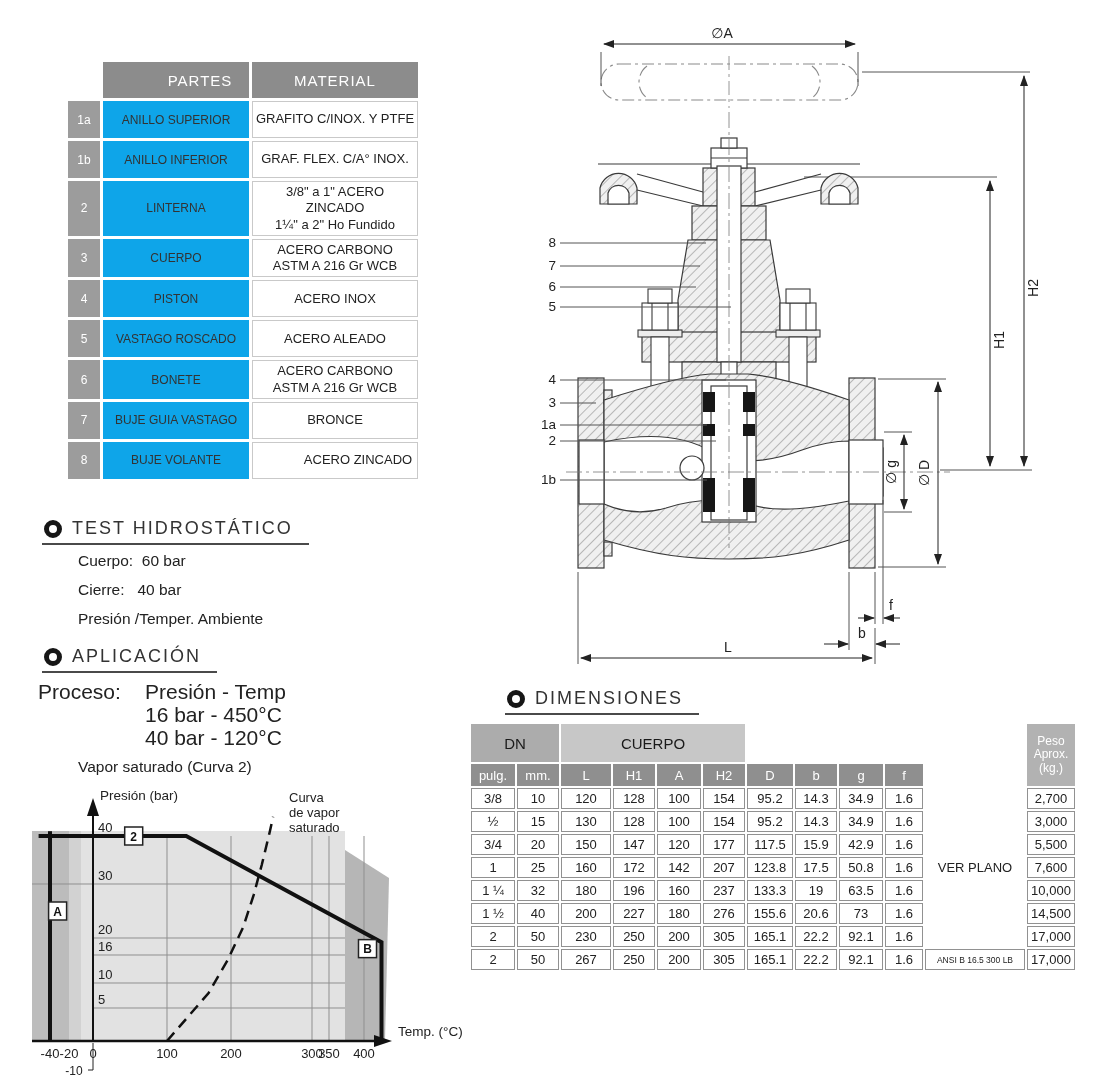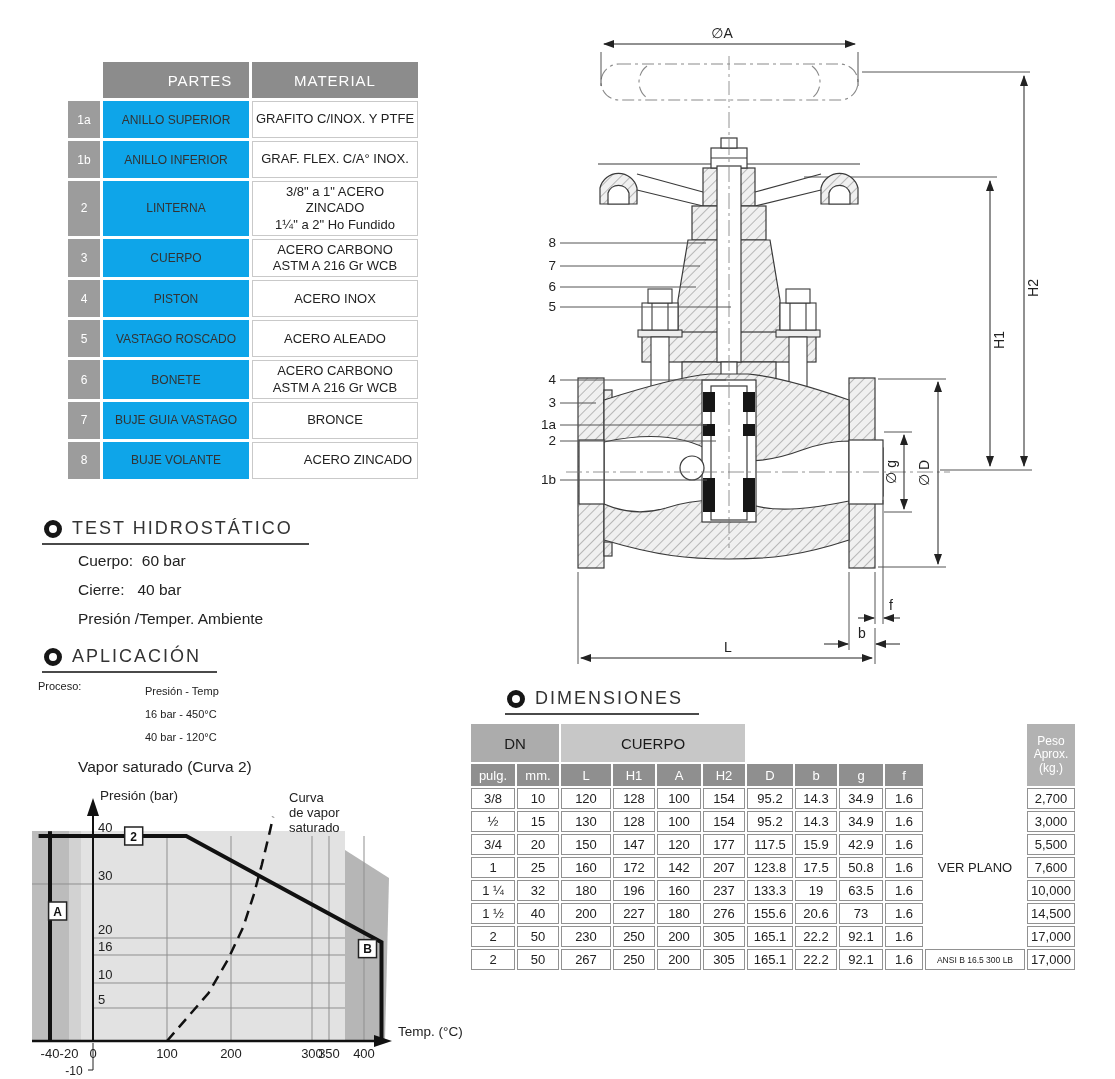--- a/index.html
+++ b/index.html
@@ -18,21 +18,21 @@
       grid-template-rows:36px repeat(9,minmax(37px,auto));gap:3px;width:350px}
   #construction-table>div{display:flex;align-items:center;justify-content:center;text-align:center}
   .chdr{background:#8c8c8c;color:#fff;font-size:15px;letter-spacing:1px}
   .cnum{background:#9c9c9c;color:#fff;font-size:12px}
   .cparte{background:#0ea5e9;color:#333;font-size:12px;padding:2px}
   .cmat{background:#fff;border:1px solid #c9c9c9;color:#222;font-size:13px;line-height:1.25;
         flex-direction:column;padding:2px}
 
   
   .kv{font-size:15.5px;line-height:29px;white-space:pre-wrap}
-  .procrow{display:flex;font-size:11px}
+  .procrow{display:flex;font-size:21px}
   .plabel{width:107px}
   .plines div{line-height:23px}
   .pnote{font-size:15.5px}
 
   
   #dimensions-table{display:grid;
       grid-template-columns:44px 42px 50px 42px 44px 42px 46px 42px 44px 38px 100px 48px;
       grid-template-rows:38px 22px repeat(8,21px);gap:2px;width:540px}
   #dimensions-table>div{display:flex;align-items:center;justify-content:center;text-align:center}
   .g-mid{background:#acacac;color:#1a1a1a;font-size:15px}

